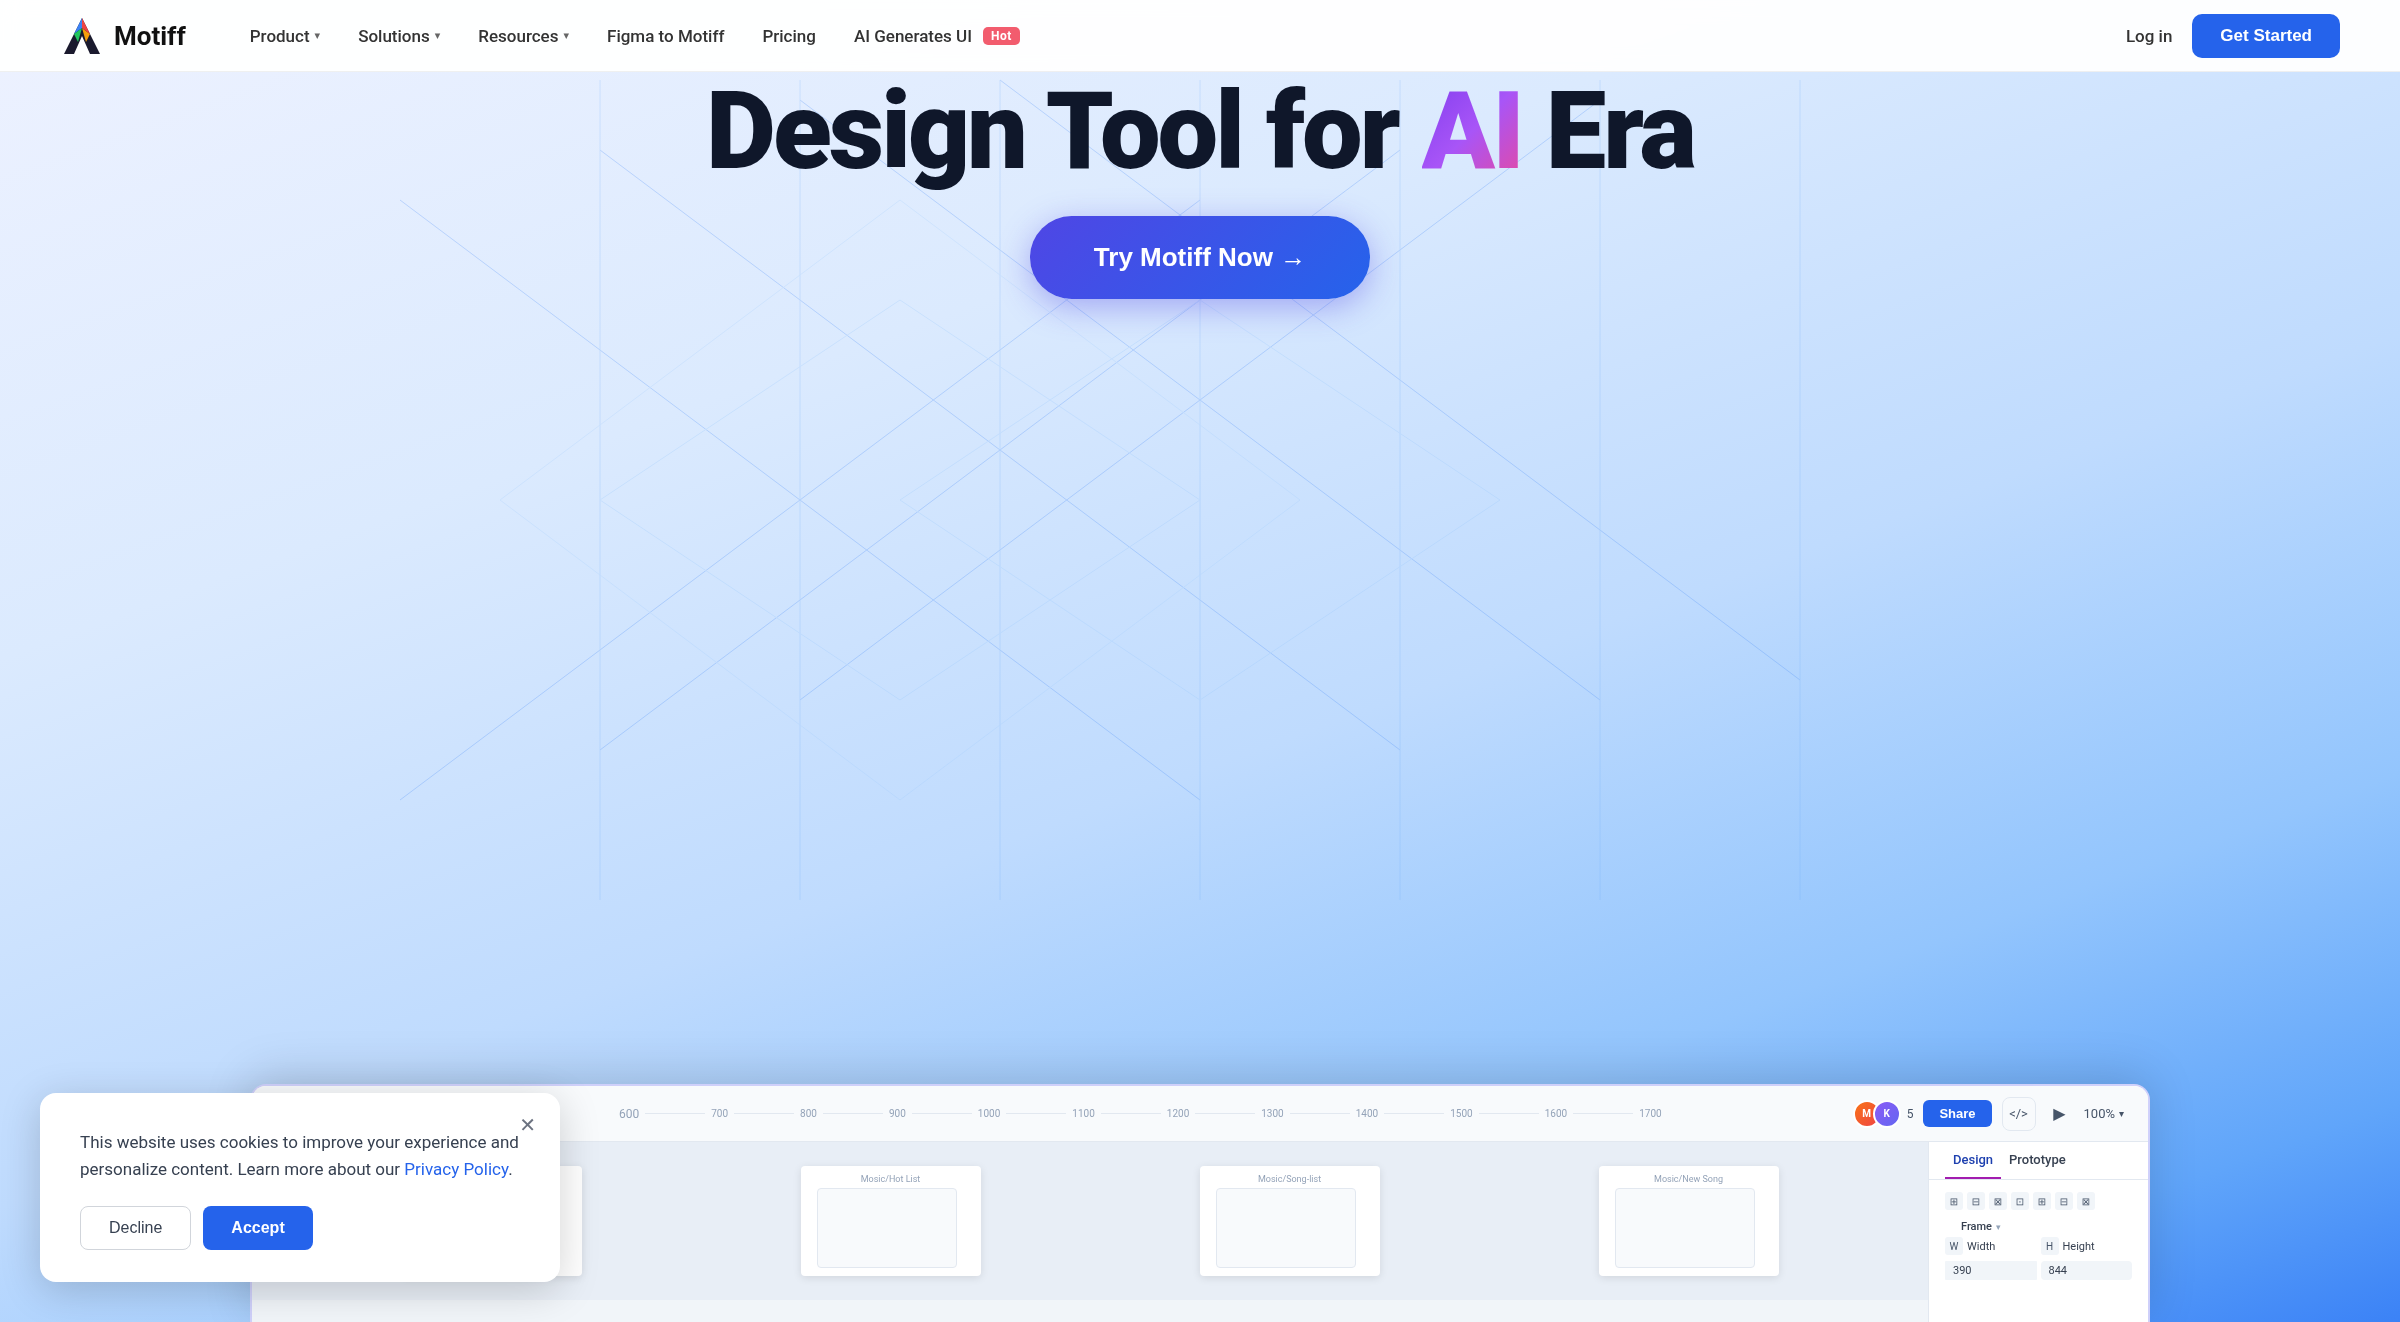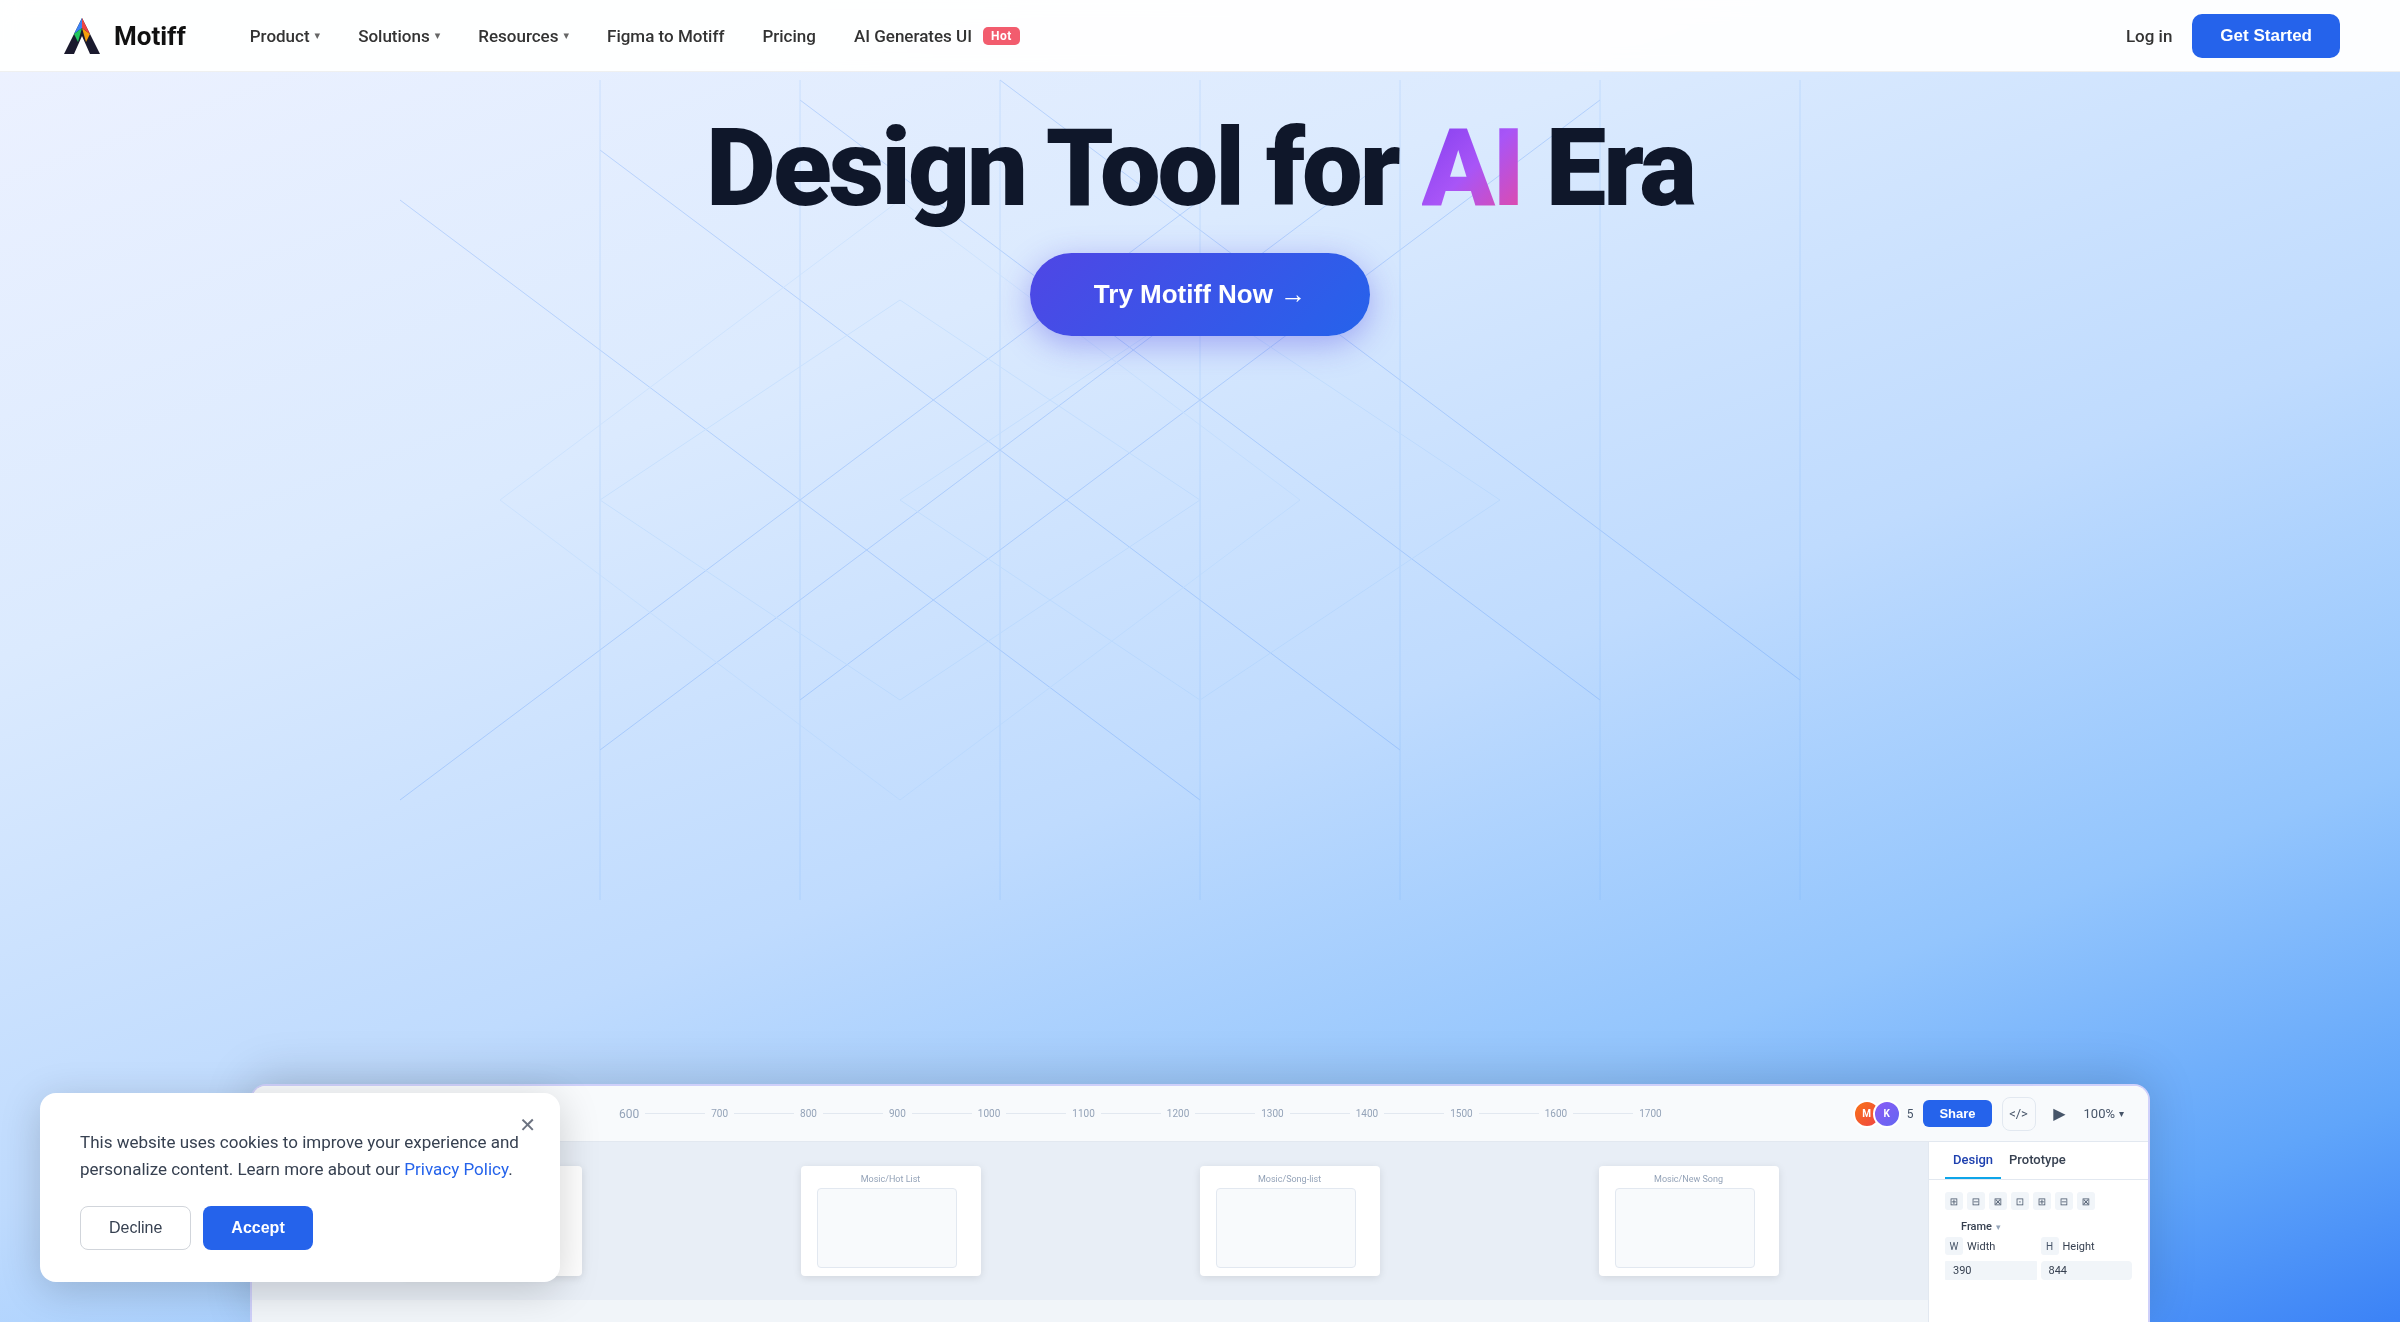--- a/index.html
+++ b/index.html
@@ -109,21 +109,21 @@
       border: none;
     }
 
     
     .hero {
       min-height: 1322px;
       background: linear-gradient(160deg, #eef2ff 0%, #dbeafe 30%, #bfdbfe 55%, #93c5fd 75%, #60a5fa 90%, #3b82f6 100%);
       display: flex;
       flex-direction: column;
       align-items: center;
-      padding-top: 112px;
+      padding-top: 75px;
       position: relative;
       overflow: hidden;
     }
 
     .hero-content {
       text-align: center;
       z-index: 2;
       position: relative;
     }
 
@@ -343,21 +343,21 @@
     .rpanel-tab {
       font-size: 13px;
       color: #374151;
       padding: 10px 8px;
       cursor: pointer;
       font-weight: 500;
     }
 
     .rpanel-tab.active {
       color: #1e40af;
-      border-bottom: 2px solid #0ea5e9;
+      border-bottom: 2px solid #a21caf;
       text-align: center;
     }
 
     .rpanel-content {
       padding: 12px 16px;
     }
 
     .rpanel-row {
       display: flex;
       align-items: center;

